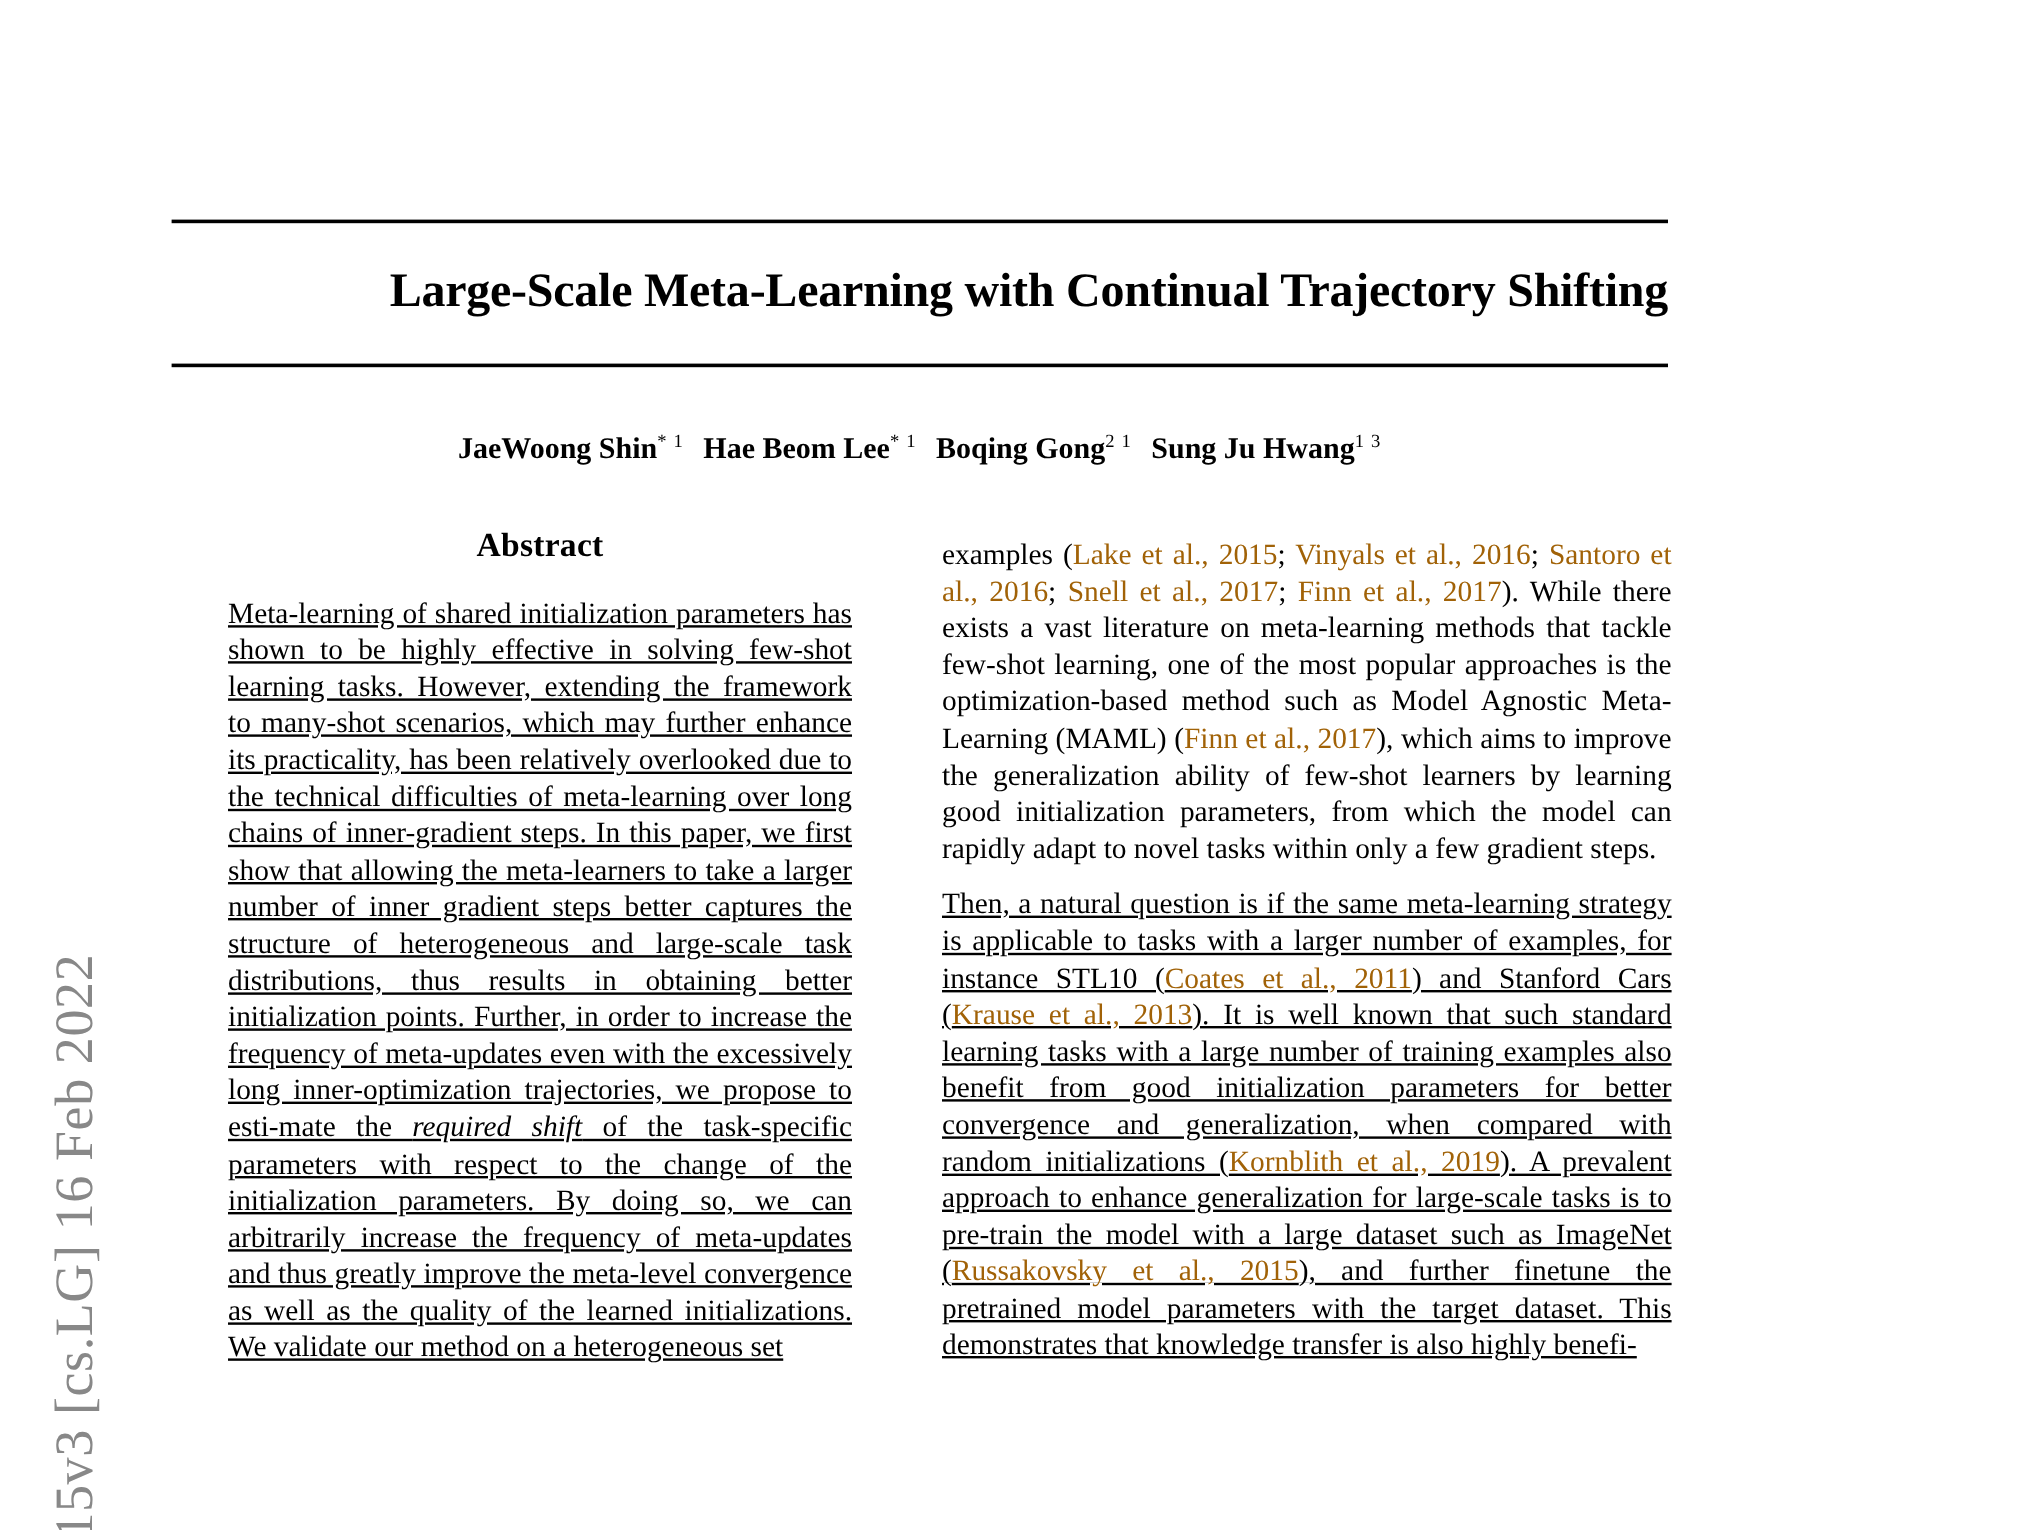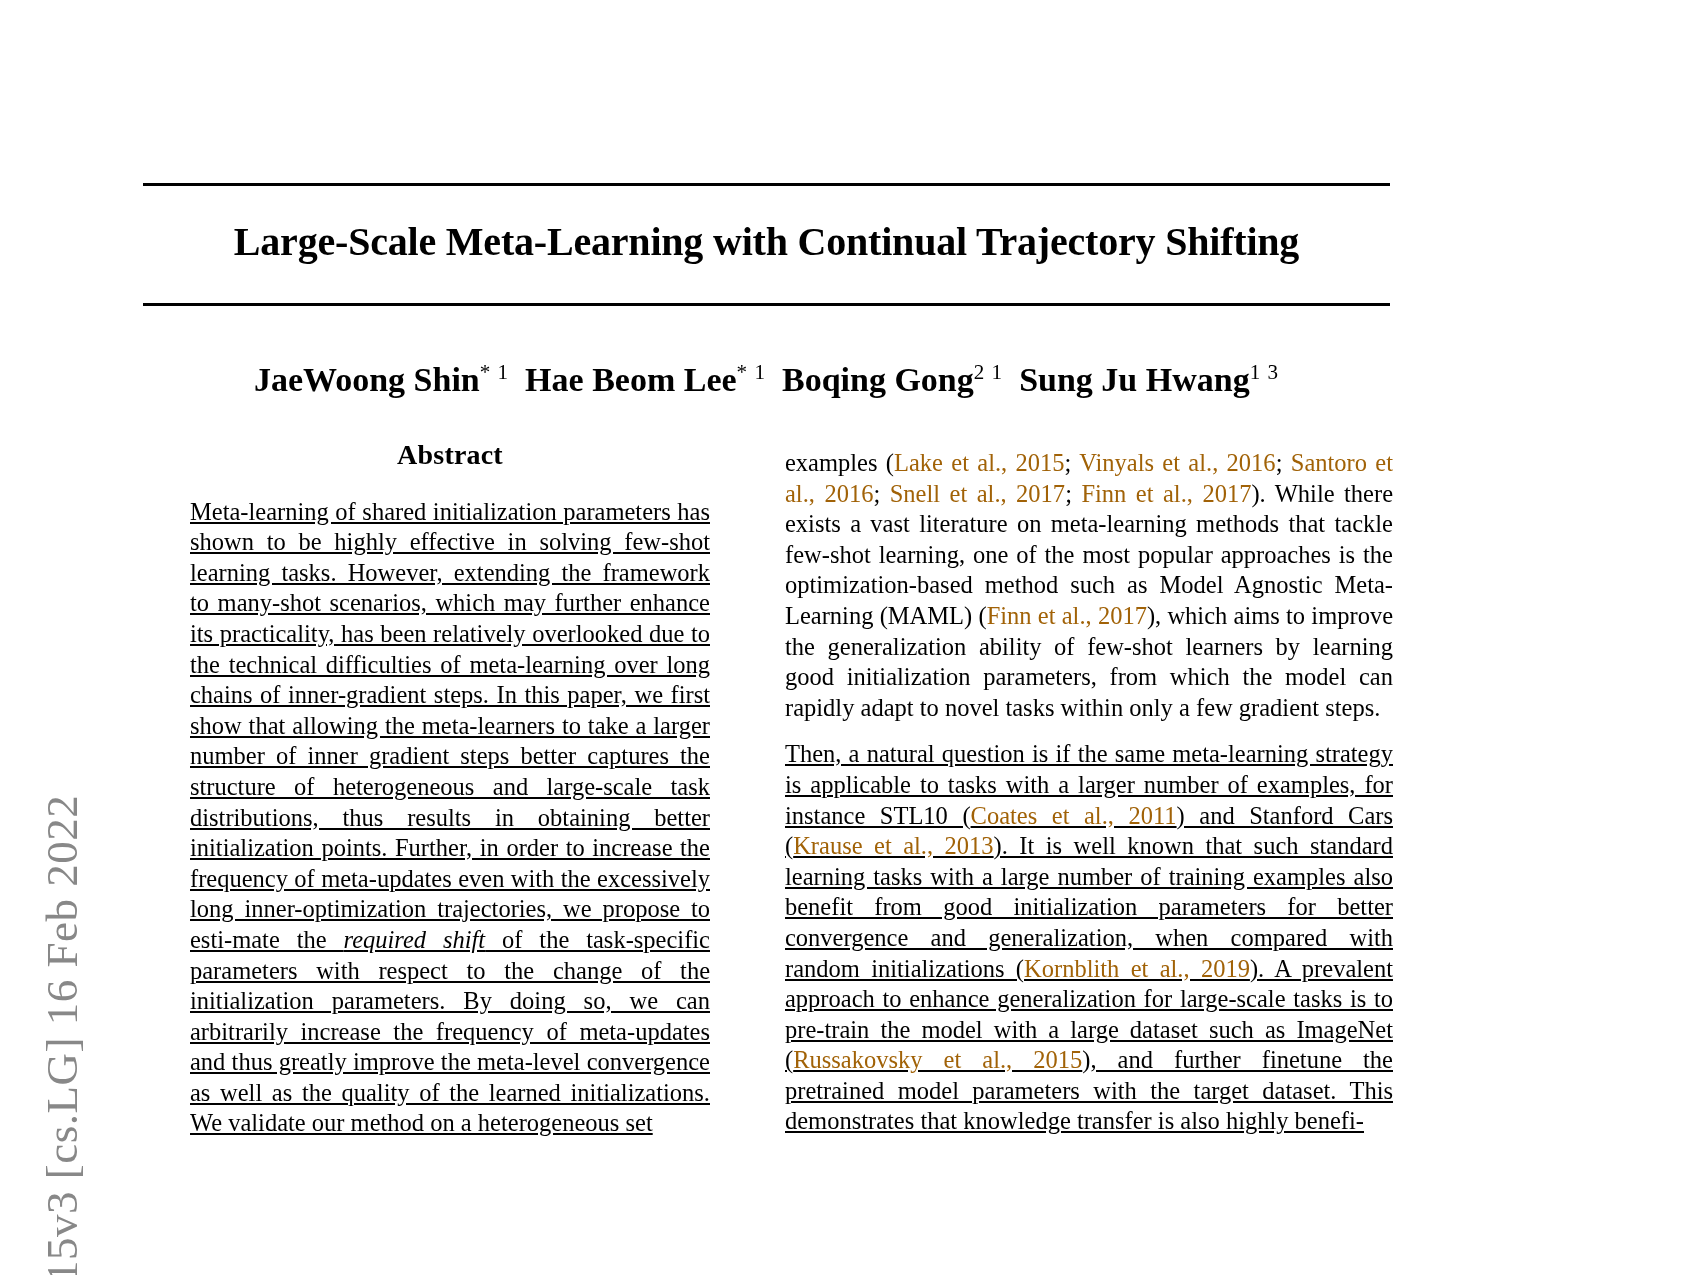--- a/index.html
+++ b/index.html
@@ -48,34 +48,34 @@
   }
   .rule-top { top: 183px; }
   .rule-bottom { top: 303px; }
 
   
   .paper-title {
     position: absolute;
     left: 143px;
     top: 218px;
     width: 1247px;
-    text-align: center;
+    text-align: right;
     font-size: 40px;
     font-weight: bold;
     letter-spacing: -0.2px;
   }
 
   
   .authors {
     position: absolute;
     left: 143px;
     top: 360px;
     width: 1247px;
     text-align: center;
-    font-size: 34px;
+    font-size: 25px;
     font-weight: bold;
   }
   .authors .author { white-space: nowrap; }
   .authors .sep { display: inline-block; width: 16px; }
   .authors sup {
     font-size: 0.62em;
     font-weight: normal;
     vertical-align: super;
     letter-spacing: 1px;
   }

